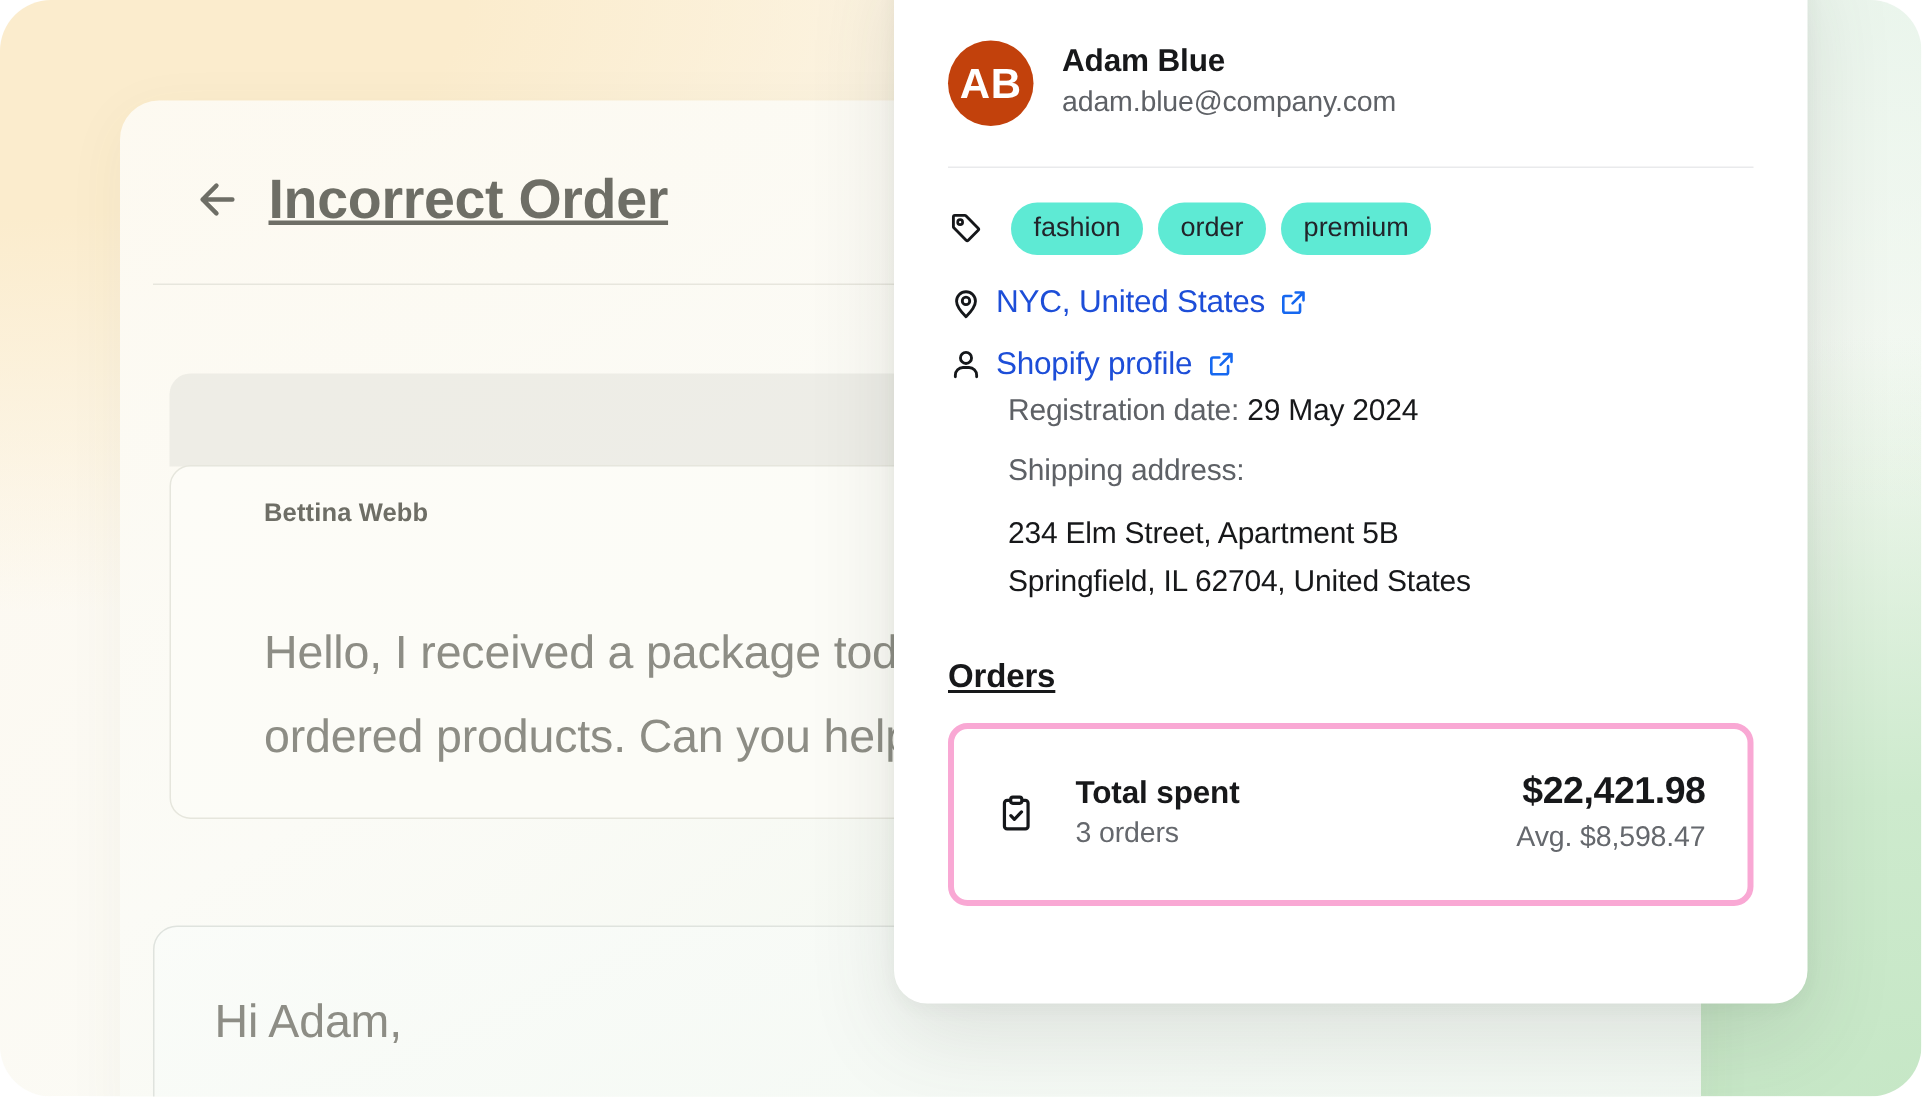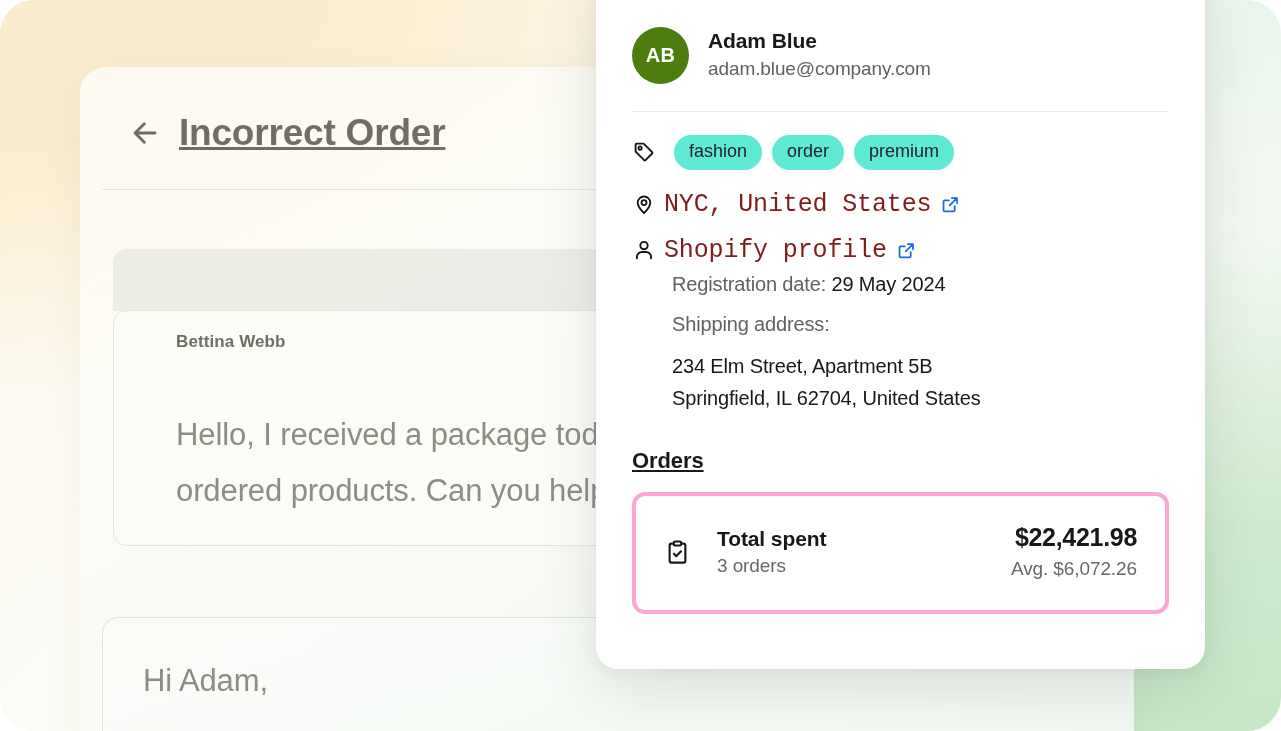--- a/index.html
+++ b/index.html
@@ -172,23 +172,23 @@
   
   .identity {
     display: flex;
     align-items: center;
     gap: 19px;
     padding-top: 63px;
   }
   .avatar {
     width: 57px; height: 57px;
     border-radius: 50%;
-    background: #4d7c0f;
+    background: #c2410c;
     color: #ffffff;
-    font-size: 20px;
+    font-size: 28px;
     font-weight: 700;
     letter-spacing: 0.4px;
     display: flex;
     align-items: center;
     justify-content: center;
     flex: 0 0 auto;
   }
   .identity-text { min-width: 0; }
   .cust-name {
     font-size: 21px;
@@ -234,28 +234,27 @@
   }
 
   
   .info-row {
     display: flex;
     align-items: center;
     margin-top: 20px;
   }
   .info-row.tight { margin-top: 17px; }
   .link-blue {
-    color: #7f1d1d;
-    font-size: 25px;
+    color: #1d4ed8;
+    font-size: 21px;
     text-decoration: none;
     letter-spacing: -0.15px;
     display: inline-flex;
     align-items: center;
     gap: 10px;
-    font-family: Liberation Mono, monospace;
   }
   .ext-icon {
     width: 19px; height: 19px;
     display: block;
   }
   .meta-block {
     margin-left: 40px;
   }
   .meta-line {
     font-size: 20px;
@@ -426,20 +425,20 @@
           <path d="M9 4.1H6.6a1.6 1.6 0 0 0-1.6 1.6v13.7a1.6 1.6 0 0 0 1.6 1.6h10.8a1.6 1.6 0 0 0 1.6-1.6V5.7a1.6 1.6 0 0 0-1.6-1.6H15" stroke="#15171a" stroke-width="1.9" stroke-linejoin="round"></path>
           <rect x="8.7" y="2.2" width="6.6" height="3.6" rx="1.3" stroke="#15171a" stroke-width="1.9"></rect>
           <path d="M8.8 13.1l2.1 2.2 4.2-4.4" stroke="#15171a" stroke-width="1.9" stroke-linecap="round" stroke-linejoin="round"></path>
         </svg>
         <div class="orders-mid">
           <div class="orders-label">Total spent</div>
           <div class="orders-count">3 orders</div>
         </div>
         <div class="orders-right">
           <div class="orders-total">$22,421.98</div>
-          <div class="orders-avg">Avg. $6,072.26</div>
+          <div class="orders-avg">Avg. $8,598.47</div>
         </div>
       </div>
 
     </div>
   </div>
 
 </div>
 
 </body></html>

